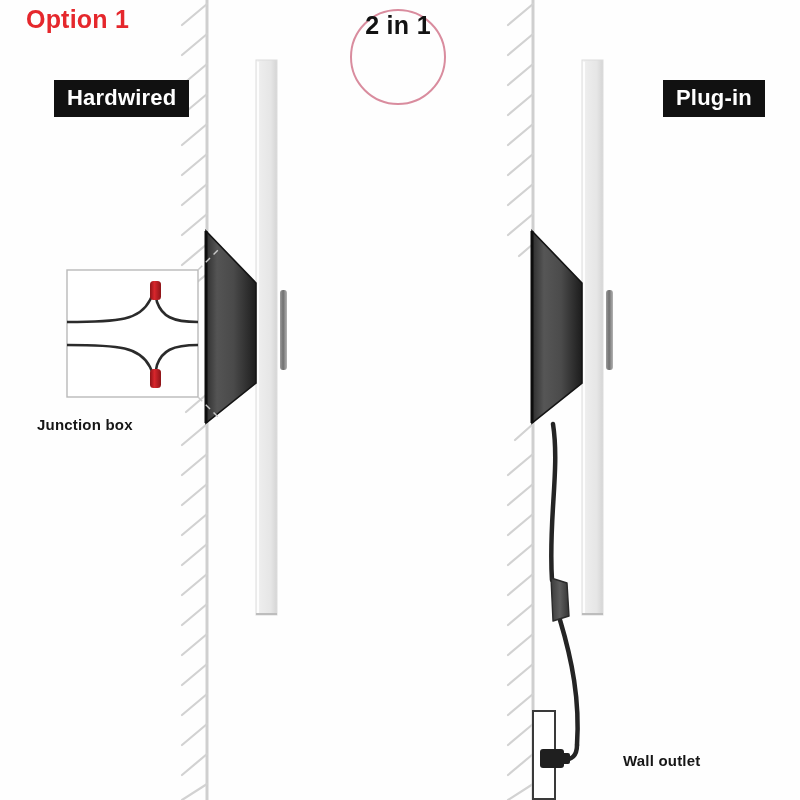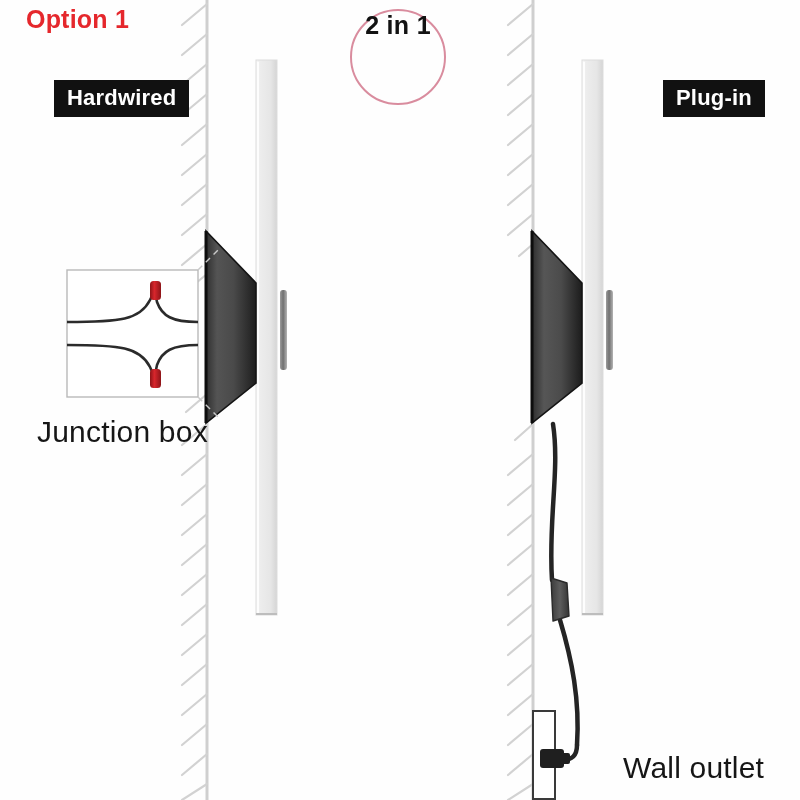--- a/index.html
+++ b/index.html
@@ -62,22 +62,22 @@
     justify-content: center;
   }
   #badge-2in1 span {
     font-size: 25px;
     font-weight: bold;
     color: #121212;
     letter-spacing: 0.3px;
   }
 
   .caption {
-    font-size: 30px;
-    font-weight: normal;
+    font-size: 15px;
+    font-weight: bold;
     color: #161616;
     letter-spacing: 0.2px;
   }
   #junction-caption { left: 37px;  top: 417px; }
   #outlet-caption   { left: 623px; top: 753px; }
 
   svg.art {
     position: absolute;
     left: 0; top: 0;
     width: 800px;

